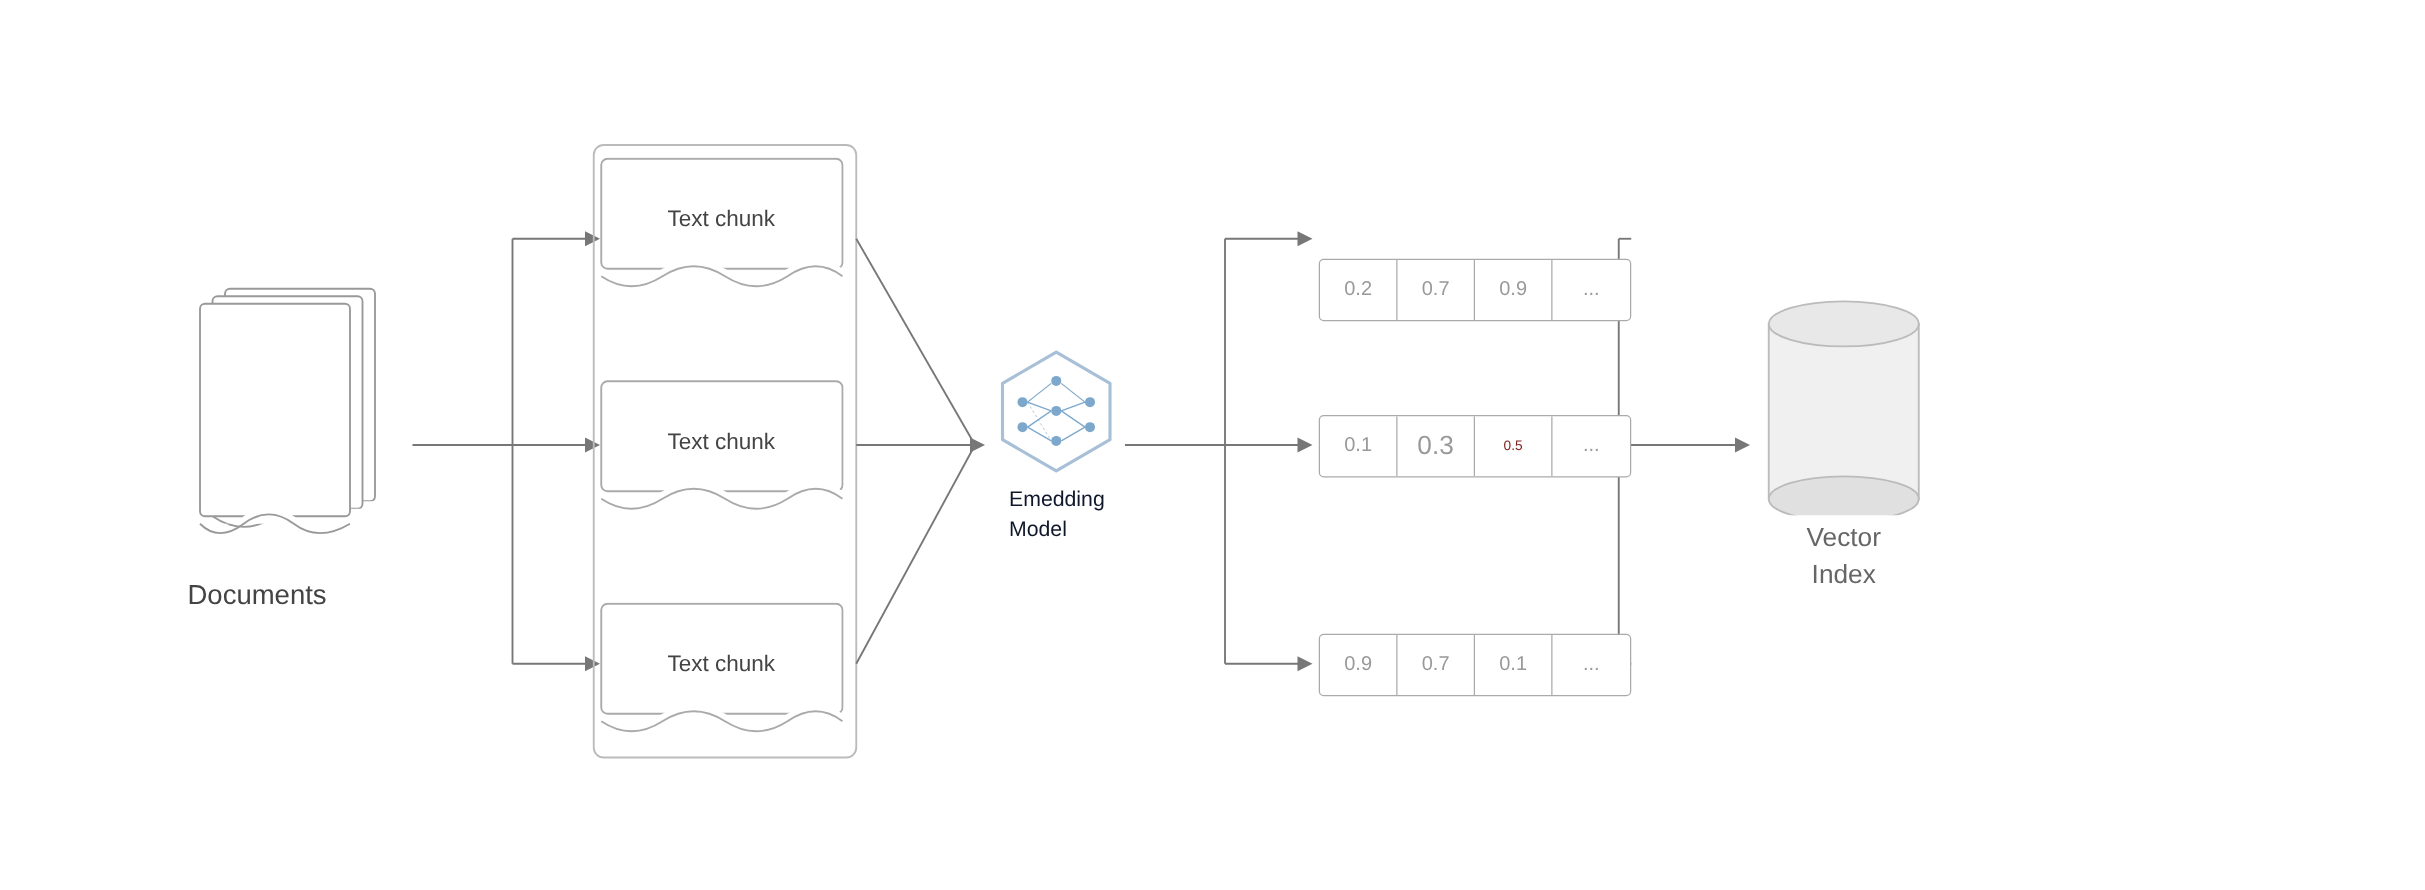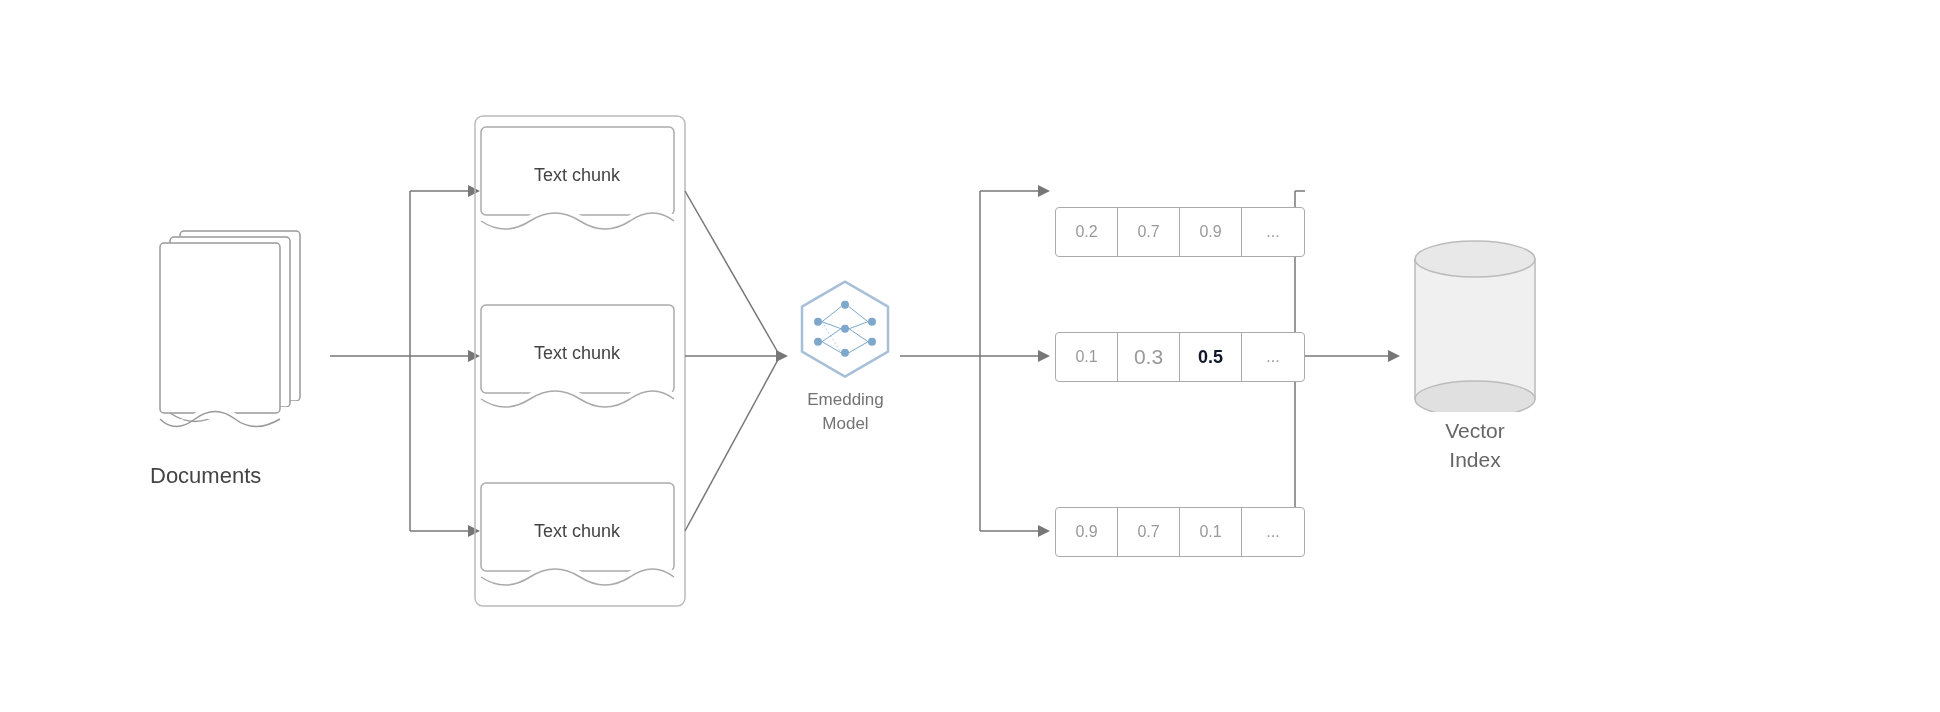--- a/index.html
+++ b/index.html
@@ -168,40 +168,40 @@
         <line x1="34" y1="45" x2="53" y2="30" stroke="#7da8cc" stroke-width="1"></line>
         <line x1="34" y1="45" x2="53" y2="52" stroke="#7da8cc" stroke-width="1"></line>
         <line x1="34" y1="65" x2="53" y2="52" stroke="#7da8cc" stroke-width="1"></line>
         <line x1="34" y1="65" x2="53" y2="76" stroke="#7da8cc" stroke-width="1"></line>
         <line x1="61" y1="30" x2="80" y2="45" stroke="#7da8cc" stroke-width="1"></line>
         <line x1="61" y1="52" x2="80" y2="45" stroke="#7da8cc" stroke-width="1"></line>
         <line x1="61" y1="52" x2="80" y2="65" stroke="#7da8cc" stroke-width="1"></line>
         <line x1="61" y1="76" x2="80" y2="65" stroke="#7da8cc" stroke-width="1"></line>
         <line x1="34" y1="45" x2="53" y2="76" stroke="#7da8cc" stroke-width="0.5" stroke-dasharray="2,2"></line>
       </svg>
-      <div style="font-size:17px; color:#737373; text-align:center; margin-top:6px; line-height:1.4;">
+      <div style="font-size:17px; color:#0f172a; margin-top:6px; line-height:1.4;">
         <span>Emedding</span><br>
         <span>Model</span>
       </div>
     </div>
 
     <div style="position:absolute; left:935px; top:128px;margin-top:43px;">
       <div style="display:flex; border:1.5px solid #aaa; border-radius:4px; overflow:hidden; background:#fff;">
         <div style="width:62px;height:48px;border-right:1.5px solid #aaa;display:flex;align-items:center;justify-content:center;font-size:16px;color:#999;">0.2</div>
         <div style="width:62px;height:48px;border-right:1.5px solid #aaa;display:flex;align-items:center;justify-content:center;font-size:16px;color:#999;">0.7</div>
         <div style="width:62px;height:48px;border-right:1.5px solid #aaa;display:flex;align-items:center;justify-content:center;font-size:16px;color:#999;">0.9</div>
         <div style="width:62px;height:48px;display:flex;align-items:center;justify-content:center;font-size:16px;color:#999;">...</div>
       </div>
     </div>
 
     <div style="position:absolute; left:935px; top:296px;">
       <div style="display:flex; border:1.5px solid #aaa; border-radius:4px; overflow:hidden; background:#fff;">
         <div style="width:62px;height:48px;border-right:1.5px solid #aaa;display:flex;align-items:center;justify-content:center;font-size:16px;color:#999;">0.1</div>
         <div style="width:62px;height:48px;border-right:1.5px solid #aaa;display:flex;align-items:center;justify-content:center;font-size:21px;color:#999;">0.3</div>
-        <div style="width:62px;height:48px;border-right:1.5px solid #aaa;display:flex;align-items:center;justify-content:center;font-size:18px;color:#0f172a;font-weight:bold;">0.5</div>
+        <div style="width:62px;height:48px;border-right:1.5px solid #aaa;display:flex;align-items:center;justify-content:center;font-size:11px;color:#7f1d1d;">0.5</div>
         <div style="width:62px;height:48px;display:flex;align-items:center;justify-content:center;font-size:16px;color:#999;">...</div>
       </div>
     </div>
 
     <div style="position:absolute; left:935px; top:471px;">
       <div style="display:flex; border:1.5px solid #aaa; border-radius:4px; overflow:hidden; background:#fff;">
         <div style="width:62px;height:48px;border-right:1.5px solid #aaa;display:flex;align-items:center;justify-content:center;font-size:16px;color:#999;">0.9</div>
         <div style="width:62px;height:48px;border-right:1.5px solid #aaa;display:flex;align-items:center;justify-content:center;font-size:16px;color:#999;">0.7</div>
         <div style="width:62px;height:48px;border-right:1.5px solid #aaa;display:flex;align-items:center;justify-content:center;font-size:16px;color:#999;">0.1</div>
         <div style="width:62px;height:48px;display:flex;align-items:center;justify-content:center;font-size:16px;color:#999;">...</div>

